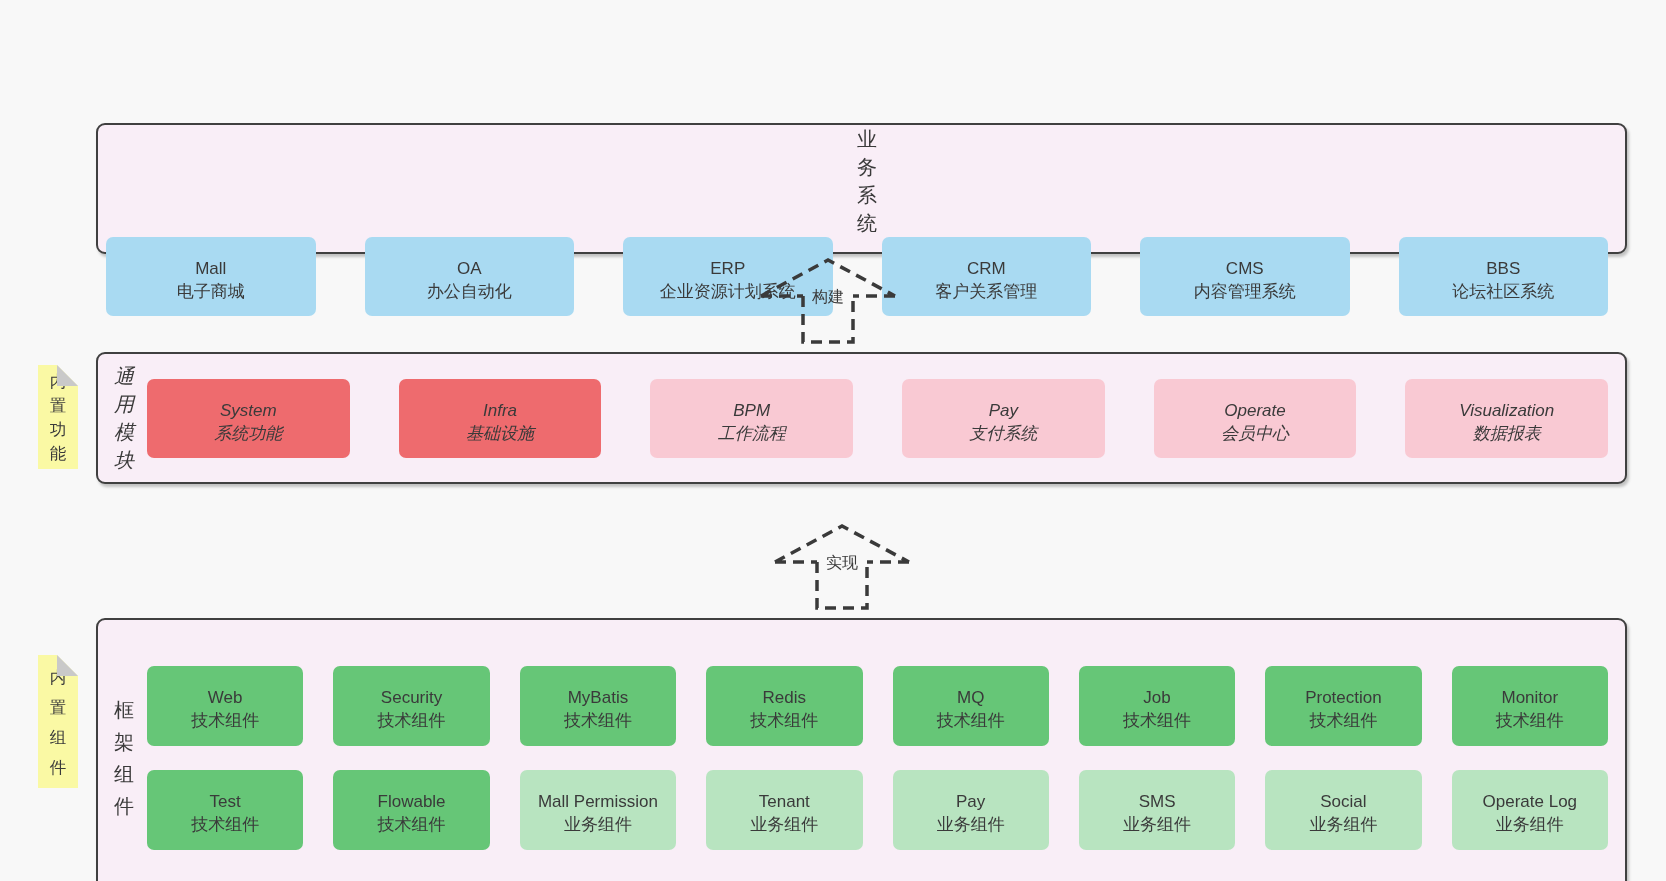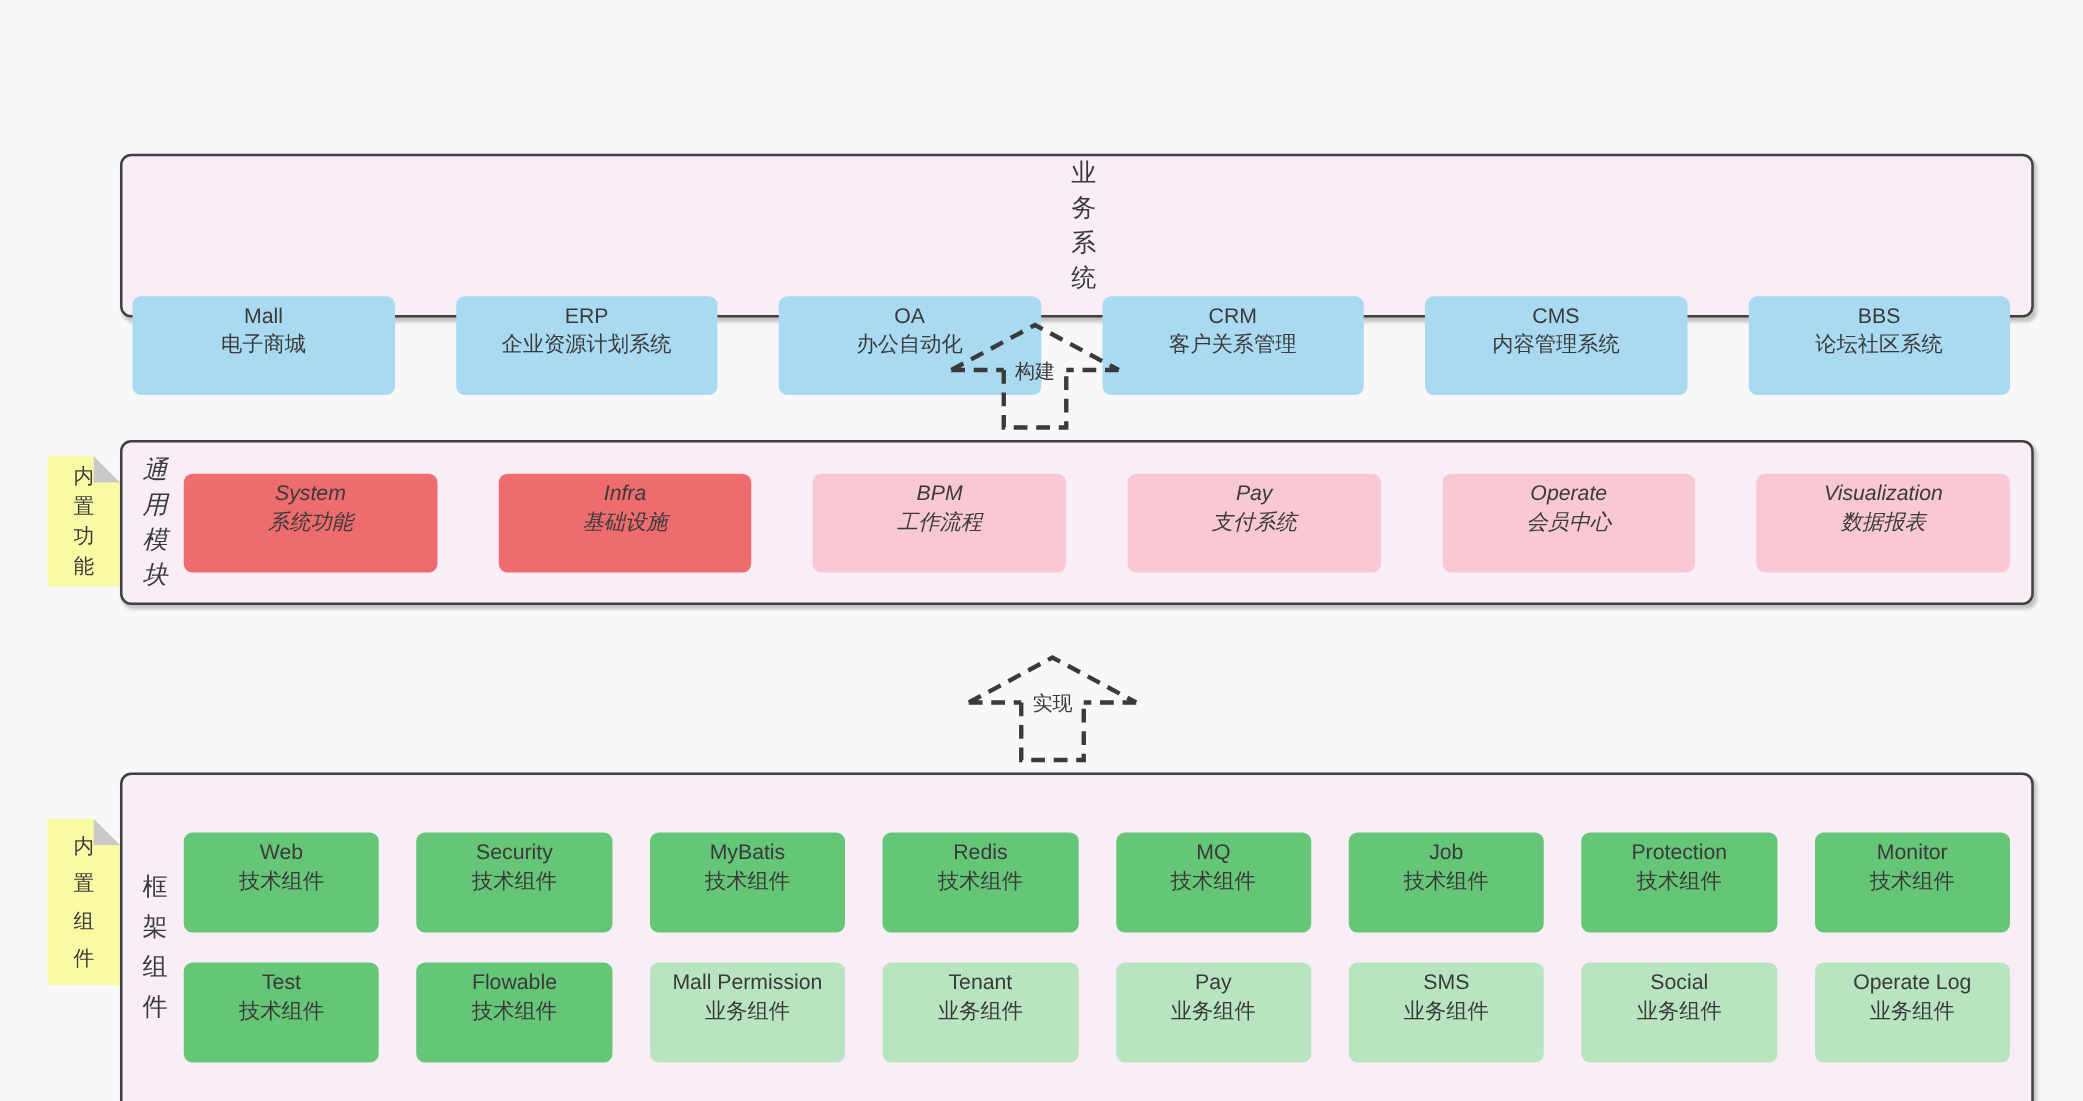--- a/index.html
+++ b/index.html
@@ -11,21 +11,21 @@
   *{margin:0;padding:0;box-sizing:border-box;}
   html,body{width:1666px;height:881px;overflow:hidden;}
   body{
     position:relative;
     background:var(--page-bg);
     font-family:"Liberation Sans",sans-serif;
     color:var(--text);
   }
   
   .sticky{
-    position:absolute;left:38px;width:58px;background:var(--sticky);
+    position:absolute;left:38px;width:40px;background:var(--sticky);
     display:flex;align-items:center;justify-content:center;z-index:0;
   }
   .sticky::before{
     content:"";position:absolute;top:0;right:0;width:0;height:0;
     border-top:21px solid var(--page-bg);border-left:21px solid transparent;
   }
   .sticky::after{
     content:"";position:absolute;top:0;right:21px;width:0;height:0;
     border-bottom:21px solid var(--fold);border-left:0;border-right:21px solid transparent;
     transform:translateX(21px);
@@ -53,22 +53,22 @@
   }
   #layer-framework .layer-label{line-height:32px;}
   .rows{
     flex:1;display:flex;flex-direction:column;justify-content:center;
     gap:24px;padding:0 17px 0 8px;
   }
   .row{display:flex;gap:49px;}
   #layer-framework .row{gap:30px;}
   .box{
     flex:1;height:79px;border-radius:7px;
-    display:flex;flex-direction:column;align-items:center;justify-content:flex-start;
-    text-align:center;font-size:17px;line-height:23px;padding:4px 8px;
+    display:flex;flex-direction:column;align-items:center;justify-content:space-between;
+    text-align:center;font-size:17px;line-height:23px;padding:20px 8px;
   }
   #layer-framework .box{height:80px;}
   .v-blue{background:var(--blue);}
   .v-red{background:var(--red);}
   .v-pink{background:var(--pink);}
   .v-green{background:var(--green);}
   .v-light_green{background:var(--light-green);}
 
   
   .arrow{position:absolute;width:150px;height:92px;z-index:1;}
@@ -95,26 +95,26 @@
 
 <section class="panel" id="layer-business">
   <div class="layer-label">业务系统</div>
   <div class="rows">
       <div class="row">
         <div class="box v-blue">
           <div>Mall</div>
           <div>电子商城</div>
         </div>
         <div class="box v-blue">
+          <div>OA</div>
+          <div>办公自动化</div>
+        </div>
+        <div class="box v-blue">
           <div>ERP</div>
           <div>企业资源计划系统</div>
-        </div>
-        <div class="box v-blue">
-          <div>OA</div>
-          <div>办公自动化</div>
         </div>
         <div class="box v-blue">
           <div>CRM</div>
           <div>客户关系管理</div>
         </div>
         <div class="box v-blue">
           <div>CMS</div>
           <div>内容管理系统</div>
         </div>
         <div class="box v-blue">

